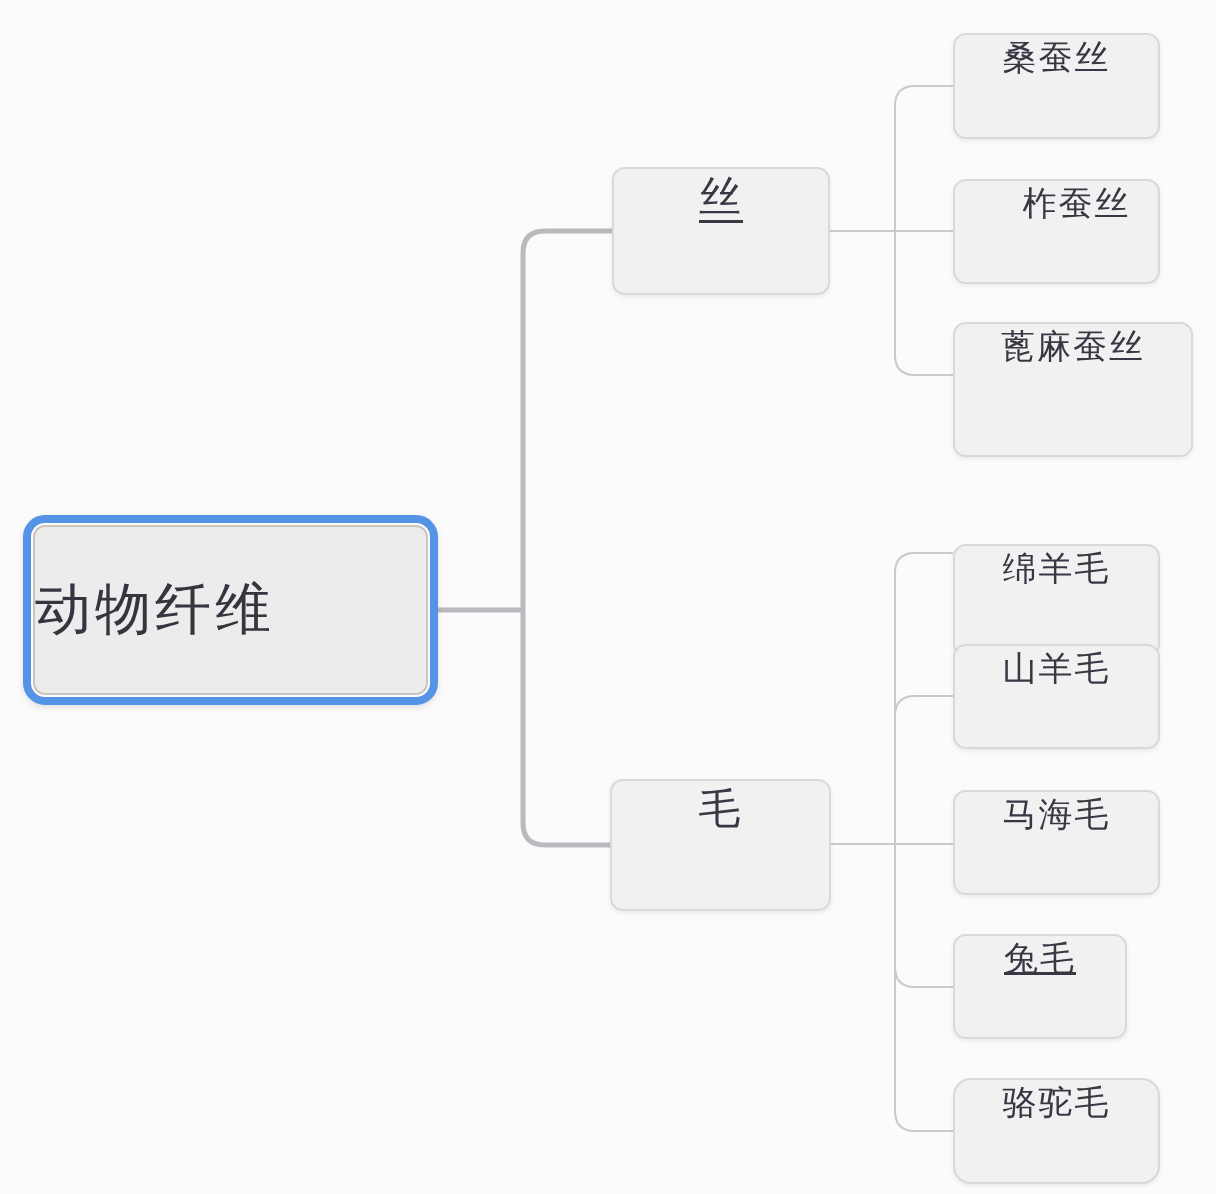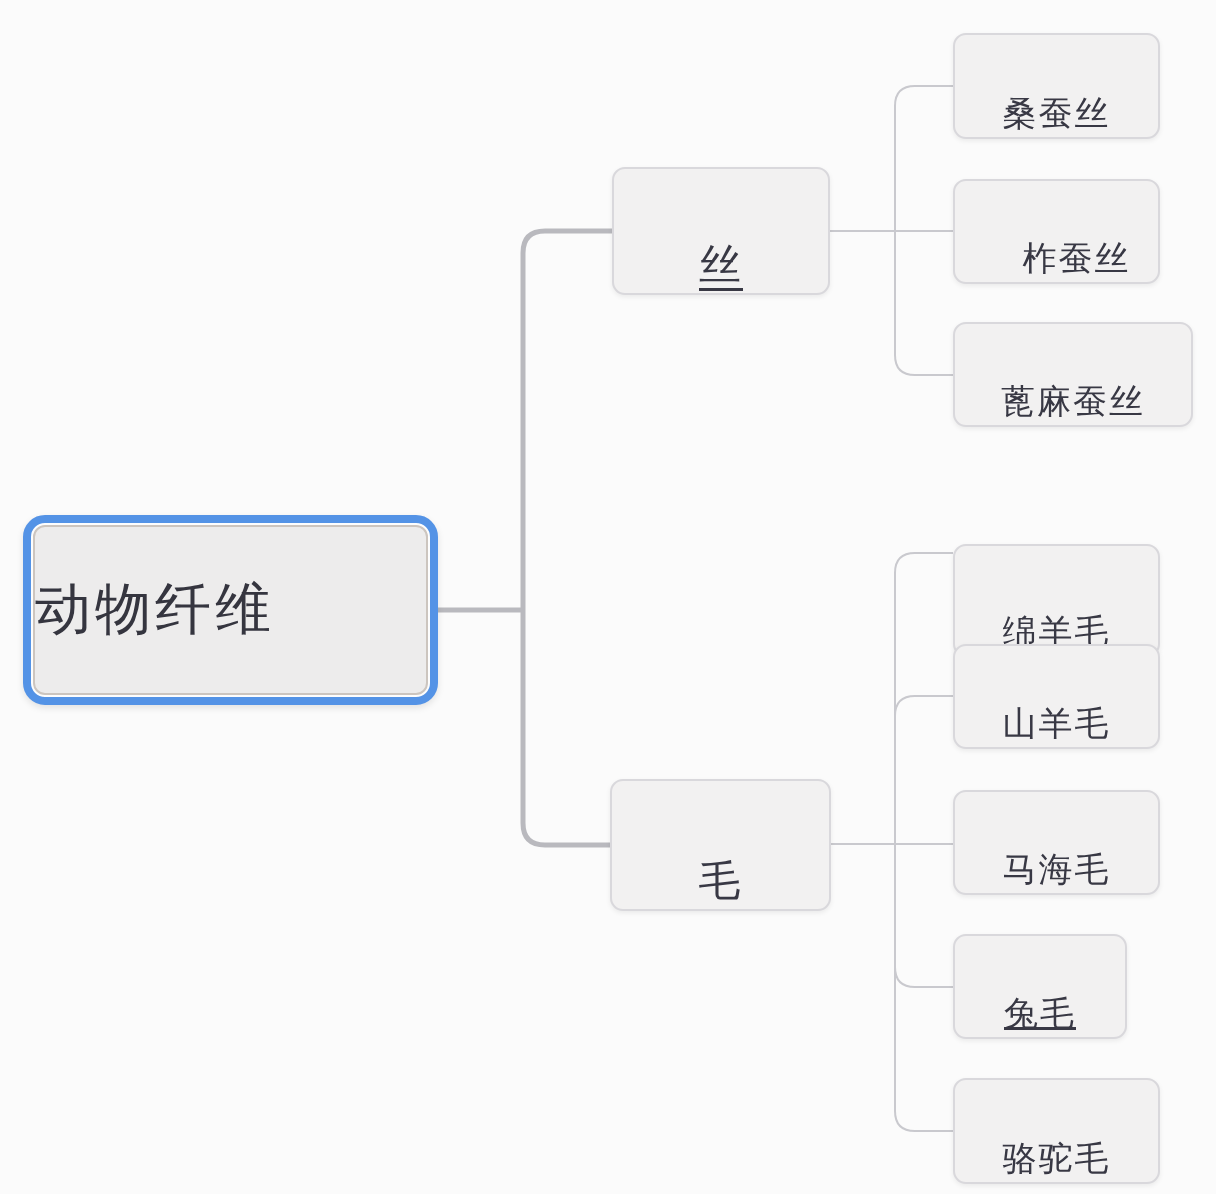--- a/index.html
+++ b/index.html
@@ -18,21 +18,21 @@
   }
   .connectors {
     position: absolute;
     left: 0;
     top: 0;
     z-index: 0;
   }
   .node {
     position: absolute;
     display: flex;
-    align-items: flex-end;
+    align-items: flex-start;
     justify-content: center;
     box-sizing: border-box;
     background: #f2f1f1;
     border: 2px solid #d9d8dc;
     border-radius: 13px;
     color: #383844;
     z-index: 1;
     box-shadow: 0 2px 5px rgba(0,0,0,0.07);
     cursor: default;
   }
@@ -117,37 +117,37 @@
   </div>
 
   <div class="node node-leaf" style="left:953px; top:33px; width:207px; height:106px;">
     <span>桑蚕丝</span>
   </div>
 
   <div class="node node-leaf" style="left:953px; top:179px; width:207px; height:105px;padding-left:40px;">
     <span>柞蚕丝</span>
   </div>
 
-  <div class="node node-leaf" style="left:953px; top:322px; width:240px; height:105px;">
+  <div class="node node-leaf" style="left:953px; top:322px; width:240px; height:135px;">
     <span>蓖麻蚕丝</span>
   </div>
 
   <div class="node node-leaf" style="left:953px; top:500px; width:207px; height:113px;margin-top:44px;">
     <span>绵羊毛</span>
   </div>
 
   <div class="node node-leaf" style="left:953px; top:644px; width:207px; height:105px;">
     <span>山羊毛</span>
   </div>
 
   <div class="node node-leaf" style="left:953px; top:790px; width:207px; height:105px;">
     <span>马海毛</span>
   </div>
 
   <div class="node node-leaf" style="left:953px; top:934px; width:174px; height:105px;text-decoration:underline;">
     <span>兔毛</span>
   </div>
 
-  <div class="node node-leaf" style="left:953px; top:1078px; width:207px; height:106px;">
+  <div class="node node-leaf" style="left:953px; top:1078px; width:207px; height:106px;border-radius:18px;">
     <span>骆驼毛</span>
   </div>
 
 </div>
 
 </body></html>

